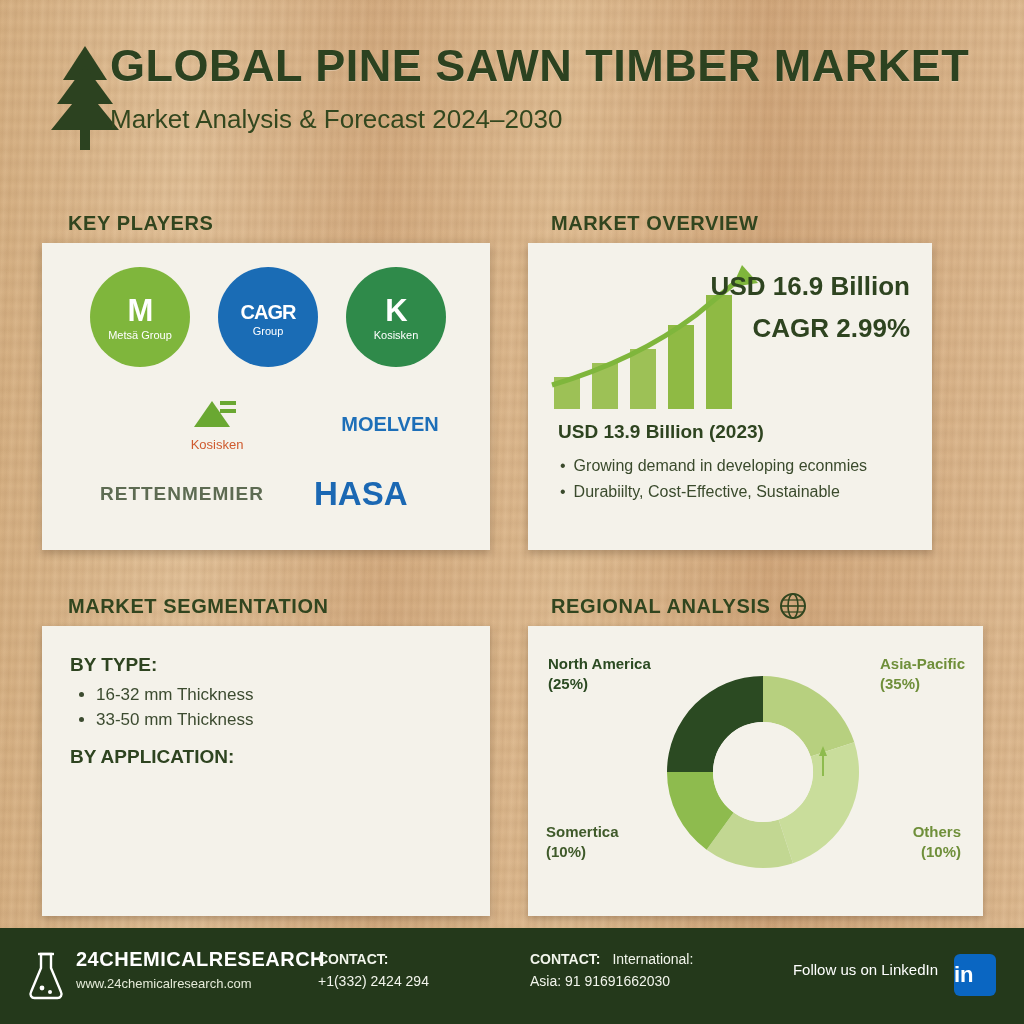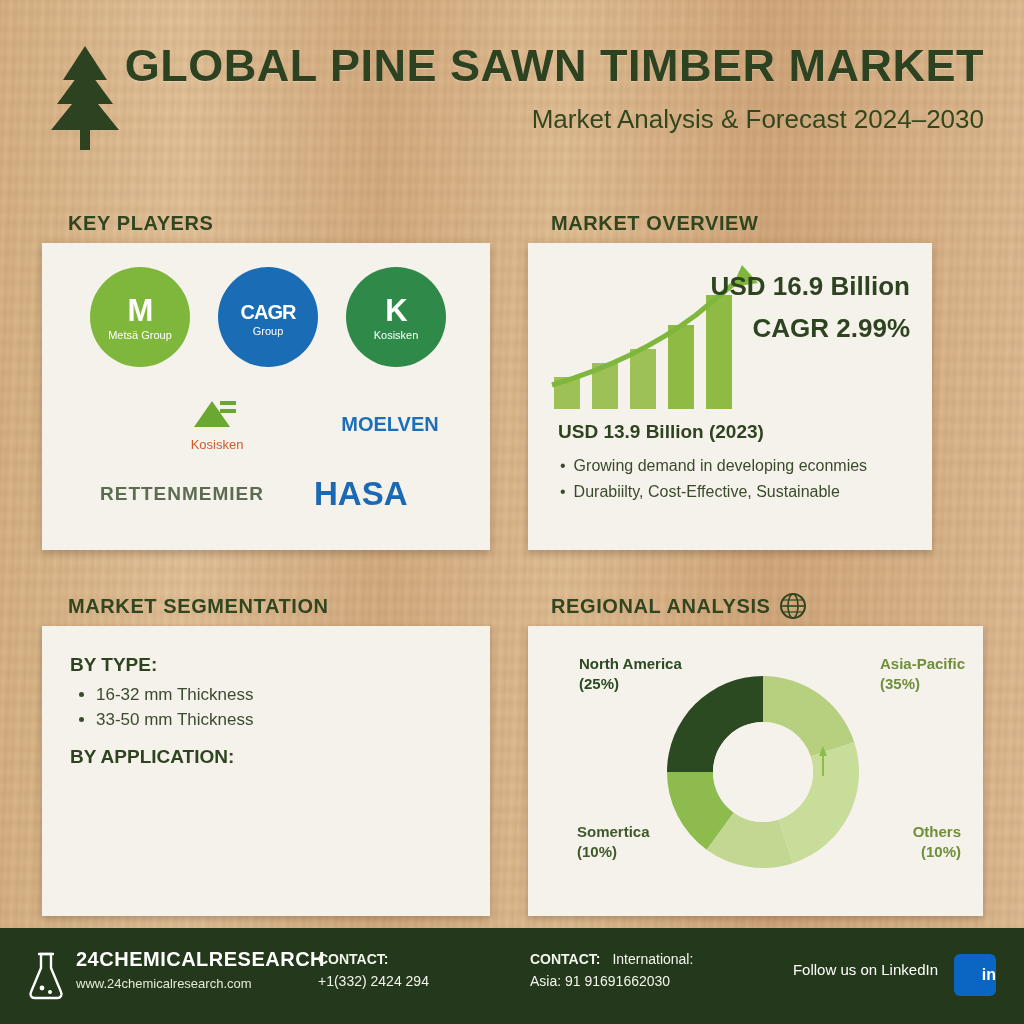--- a/index.html
+++ b/index.html
@@ -44,21 +44,21 @@
     left: 45px;
     top: 12px;
     width: 80px;
     height: 110px;
   }
   .title-wrap {
     position: absolute;
     left: 110px;
     right: 40px;
     top: 10px;
-    text-align: right;
+    text-align: left;
   }
   .main-title {
     font-size: 45px;
     font-weight: bold;
     letter-spacing: 0.5px;
     color: #2c4220;
     margin: 0;
     font-family: "Liberation Sans", sans-serif;
     text-shadow: 0 1px 0 rgba(255,255,255,0.25);
   }
@@ -155,21 +155,20 @@
     line-height: 25px;
   }
   
   #label-regional { left: 551px; top: 595px; }
   #card-regional { left: 528px; top: 626px; width: 455px; height: 290px; }
   .donut-label {
     position: absolute;
     font-size: 15px;
     font-weight: bold;
     line-height: 20px;
-    margin-left: 31px;
   }
   .donut-label span {
     display: block;
     font-weight: bold;
   }
   
   .footer {
     position: absolute;
     left: 0; right: 0; bottom: 0;
     height: 96px;
@@ -204,22 +203,22 @@
   }
   .li-badge {
     position: absolute;
     right: 28px;
     top: 26px;
     width: 42px; height: 42px;
     background: #0a66c2;
     border-radius: 6px;
     color: #fff;
     font-weight: bold;
-    font-size: 16px;
-    text-align: right;
+    font-size: 22px;
+    text-align: left;
     line-height: 42px;
     font-family: "Liberation Sans", sans-serif;
   }
 </style>
 </head>
 <body>
 
 <div class="poster">
   <div class="grain"></div>
 

